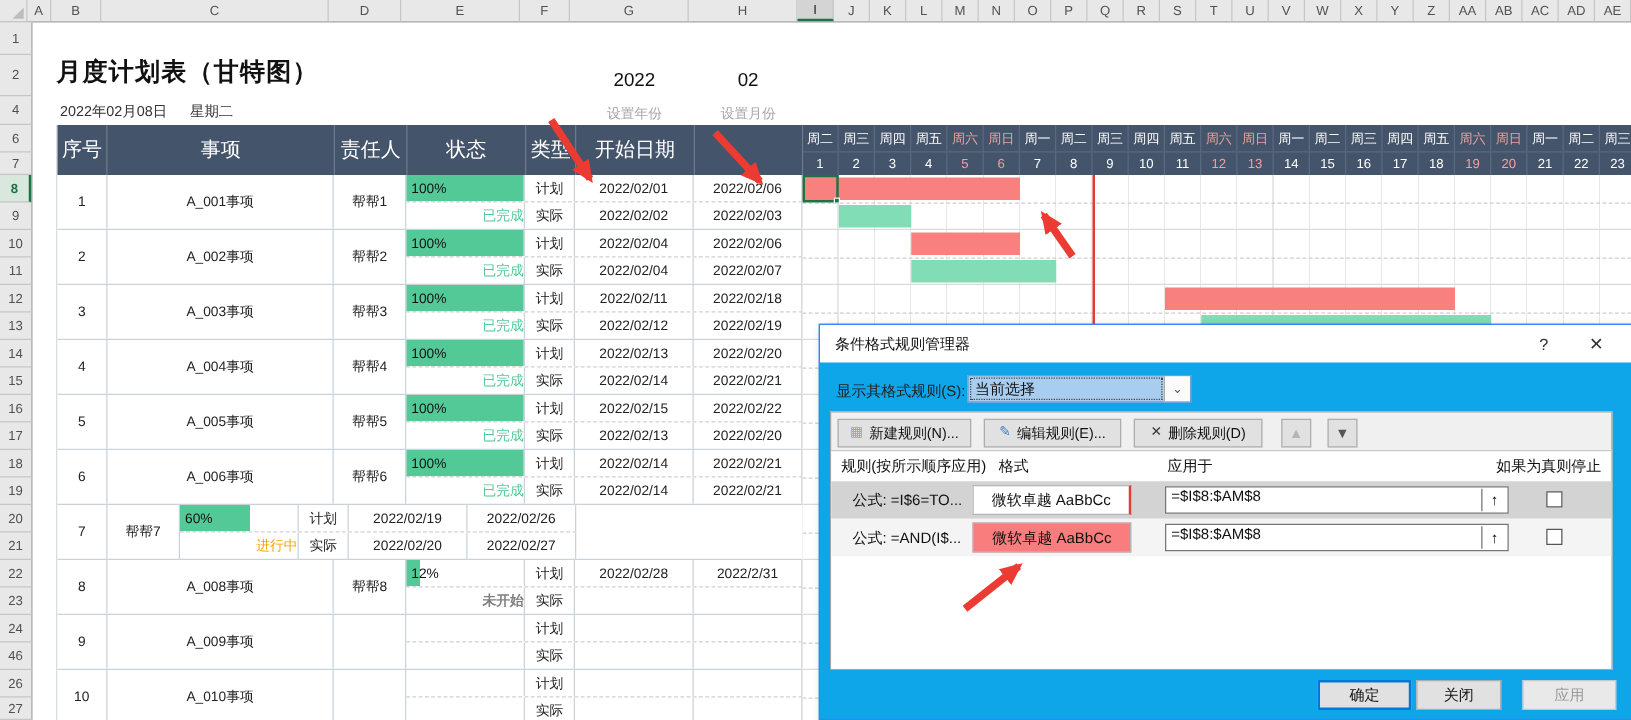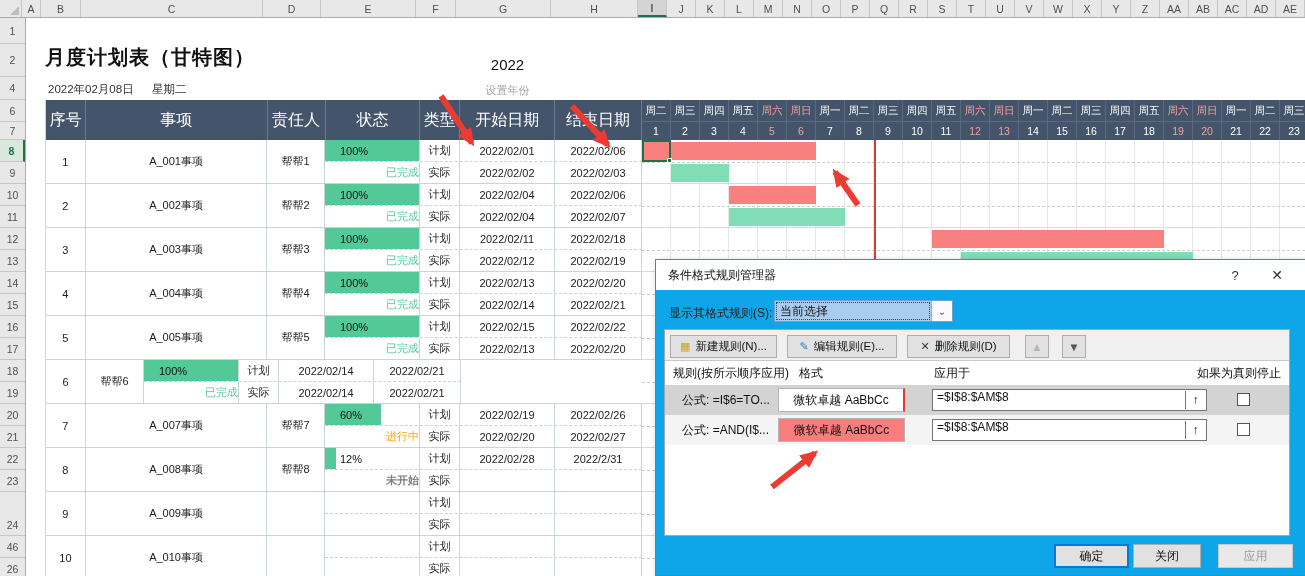--- a/index.html
+++ b/index.html
@@ -33,21 +33,21 @@
   .thead{display:flex;height:40px;background:var(--header);color:#fff;font-size:16px}
   .th{display:flex;align-items:center;justify-content:center;border-right:1px solid rgba(255,255,255,.22)}
   .w-no{width:40px}.w-name{width:182px}.w-owner{width:58px}.w-status{width:95px}.w-type{width:40px}.w-start{width:95px}.w-end{width:87px}
   .item-row{display:flex;height:44px;border-bottom:1px solid #C9D3DC;background:#fff}
   .c{border-right:1px solid #C9D3DC;display:flex;align-items:center;justify-content:center;height:100%}
   .stack{display:flex;flex-direction:column;width:317px}
   .srow{display:flex;height:22px}
   .srow.actual{border-top:1px dashed #CFCFCF}
   .pctcell{position:relative;justify-content:flex-start;overflow:hidden}
   .pfill{position:absolute;left:0;top:0;bottom:0;background:var(--green)}
-  .ptext{position:relative;padding-left:15px;color:#111}
+  .ptext{position:relative;padding-left:4px;color:#111}
   .stext{justify-content:flex-end;padding-left:4px}
   .stext .done{color:var(--green)}
   .stext .doing{color:#F5A800}
   .stext .todo{color:#808080;font-weight:bold}
 
   
   .ghead{position:absolute;left:642px;top:100px;width:663px;height:40px;overflow:hidden;background:var(--header)}
   .gdays{display:flex}
   .gday{width:29px;flex:0 0 29px;display:flex;flex-direction:column;border-right:1px solid #5A6880;color:#fff;font-size:10.5px}
   .gwd{height:22px;display:flex;align-items:center;justify-content:center;border-bottom:1px solid #5A6880}
@@ -316,21 +316,21 @@
       </div>
 
       <div class="rowcell" style="height: 22px;">
         <span>22</span>
       </div>
 
       <div class="rowcell" style="height: 22px;">
         <span>23</span>
       </div>
 
-      <div class="rowcell" style="height: 22px; margin-top: 22px;">
+      <div class="rowcell" style="height: 22px;">
         <span>24</span>
       </div>
 
       <div class="rowcell" style="height: 22px;">
         <span>46</span>
       </div>
 
       <div class="rowcell" style="height: 22px;">
         <span>26</span>
       </div>
@@ -339,31 +339,34 @@
         <span>27</span>
       </div>
     </div>
 
   <div class="sheet-title">月度计划表（甘特图）</div>
   <div class="sheet-date">2022年02月08日</div>
   <div class="sheet-weekday">星期二</div>
   <div class="setblock set-year">
     <div class="val">2022</div>
     <div class="lab">设置年份</div>
+  </div>
+  <div class="setblock set-month">
+    <div class="val">02</div>
+    <div class="lab">设置月份</div>
   </div>
 
   <div class="ptable">
     <div class="thead">
       <div class="th w-no">序号</div>
       <div class="th w-name">事项</div>
       <div class="th w-owner">责任人</div>
       <div class="th w-status">状态</div>
       <div class="th w-type">类型</div>
       <div class="th w-start">开始日期</div>
-      <div class="th w-end">结束日期</div>
     </div>
     <div>
 
         <div class="item-row">
           <div class="c w-no">1</div>
           <div class="c w-name">A_001事项</div>
           <div class="c w-owner">帮帮1</div>
           <div class="stack">
             <div class="srow planr">
               <div class="c w-status pctcell">
@@ -480,20 +483,21 @@
               </div>
               <div class="c w-type">实际</div>
               <div class="c w-start">2022/02/13</div>
               <div class="c w-end">2022/02/20</div>
             </div>
           </div>
         </div>
 
         <div class="item-row">
           <div class="c w-no">6</div>
+          <div class="c w-name">A_006事项</div>
           <div class="c w-owner">帮帮6</div>
           <div class="stack">
             <div class="srow planr">
               <div class="c w-status pctcell">
                 <div class="pfill" style="width: 100%;"></div>
                 <span class="ptext">100%</span>
               </div>
               <div class="c w-type">计划</div>
               <div class="c w-start">2022/02/14</div>
               <div class="c w-end">2022/02/21</div>
@@ -504,21 +508,20 @@
               </div>
               <div class="c w-type">实际</div>
               <div class="c w-start">2022/02/14</div>
               <div class="c w-end">2022/02/21</div>
             </div>
           </div>
         </div>
 
         <div class="item-row">
           <div class="c w-no">7</div>
-          <div class="c w-name">A_007事项</div>
           <div class="c w-owner">帮帮7</div>
           <div class="stack">
             <div class="srow planr">
               <div class="c w-status pctcell">
                 <div class="pfill" style="width: 60%;"></div>
                 <span class="ptext">60%</span>
               </div>
               <div class="c w-type">计划</div>
               <div class="c w-start">2022/02/19</div>
               <div class="c w-end">2022/02/26</div>

